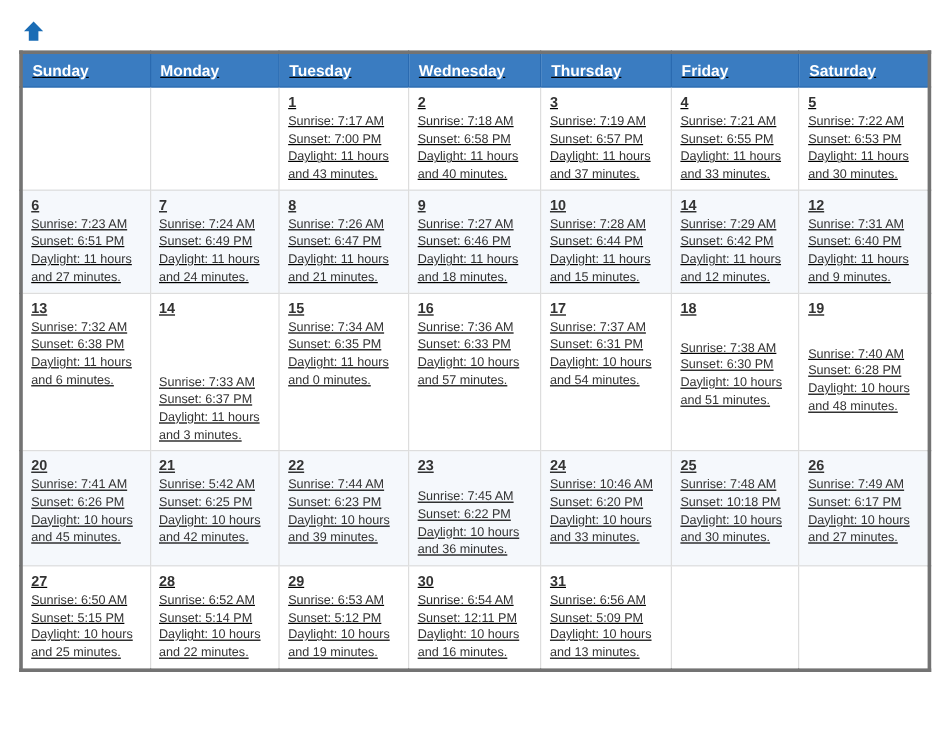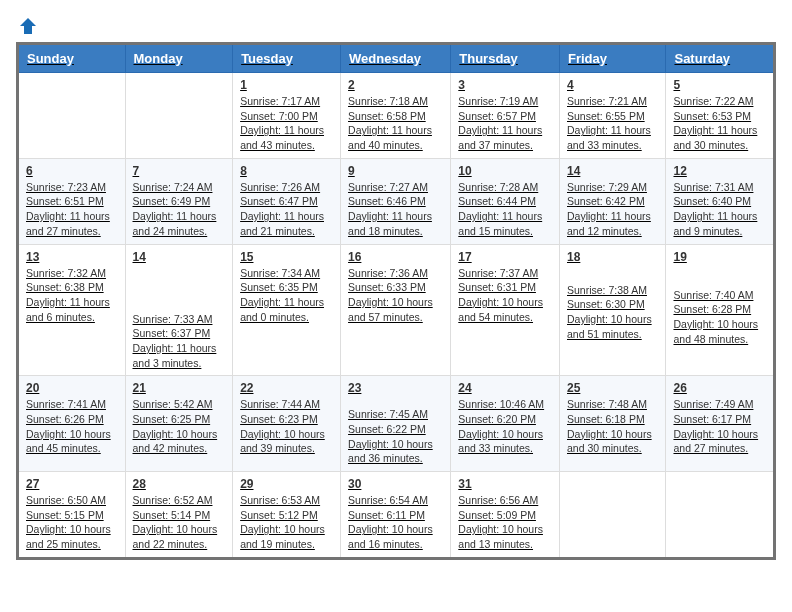--- a/index.html
+++ b/index.html
@@ -272,21 +272,21 @@
         </td>
         <td>
           <span class="day-number">24</span>
           <div class="cell-content" style="white-space: pre-line;">Sunrise: 10:46 AM
 Sunset: 6:20 PM
 Daylight: 10 hours and 33 minutes.</div>
         </td>
         <td>
           <span class="day-number">25</span>
           <div class="cell-content" style="white-space: pre-line;">Sunrise: 7:48 AM
-Sunset: 6:18 PM
+Sunset: 10:18 PM
 Daylight: 10 hours and 30 minutes.</div>
         </td>
         <td>
           <span class="day-number">26</span>
           <div class="cell-content" style="white-space: pre-line;">Sunrise: 7:49 AM
 Sunset: 6:17 PM
 Daylight: 10 hours and 27 minutes.</div>
         </td>
       </tr>
       <tr>
@@ -304,21 +304,21 @@
         </td>
         <td>
           <span class="day-number">29</span>
           <div class="cell-content" style="white-space: pre-line;">Sunrise: 6:53 AM
 Sunset: 5:12 PM
 Daylight: 10 hours and 19 minutes.</div>
         </td>
         <td>
           <span class="day-number">30</span>
           <div class="cell-content" style="white-space: pre-line;">Sunrise: 6:54 AM
-Sunset: 6:11 PM
+Sunset: 12:11 PM
 Daylight: 10 hours and 16 minutes.</div>
         </td>
         <td>
           <span class="day-number">31</span>
           <div class="cell-content" style="white-space: pre-line;">Sunrise: 6:56 AM
 Sunset: 5:09 PM
 Daylight: 10 hours and 13 minutes.</div>
         </td>
         <td class="empty-cell"></td>
         <td class="empty-cell"></td>

